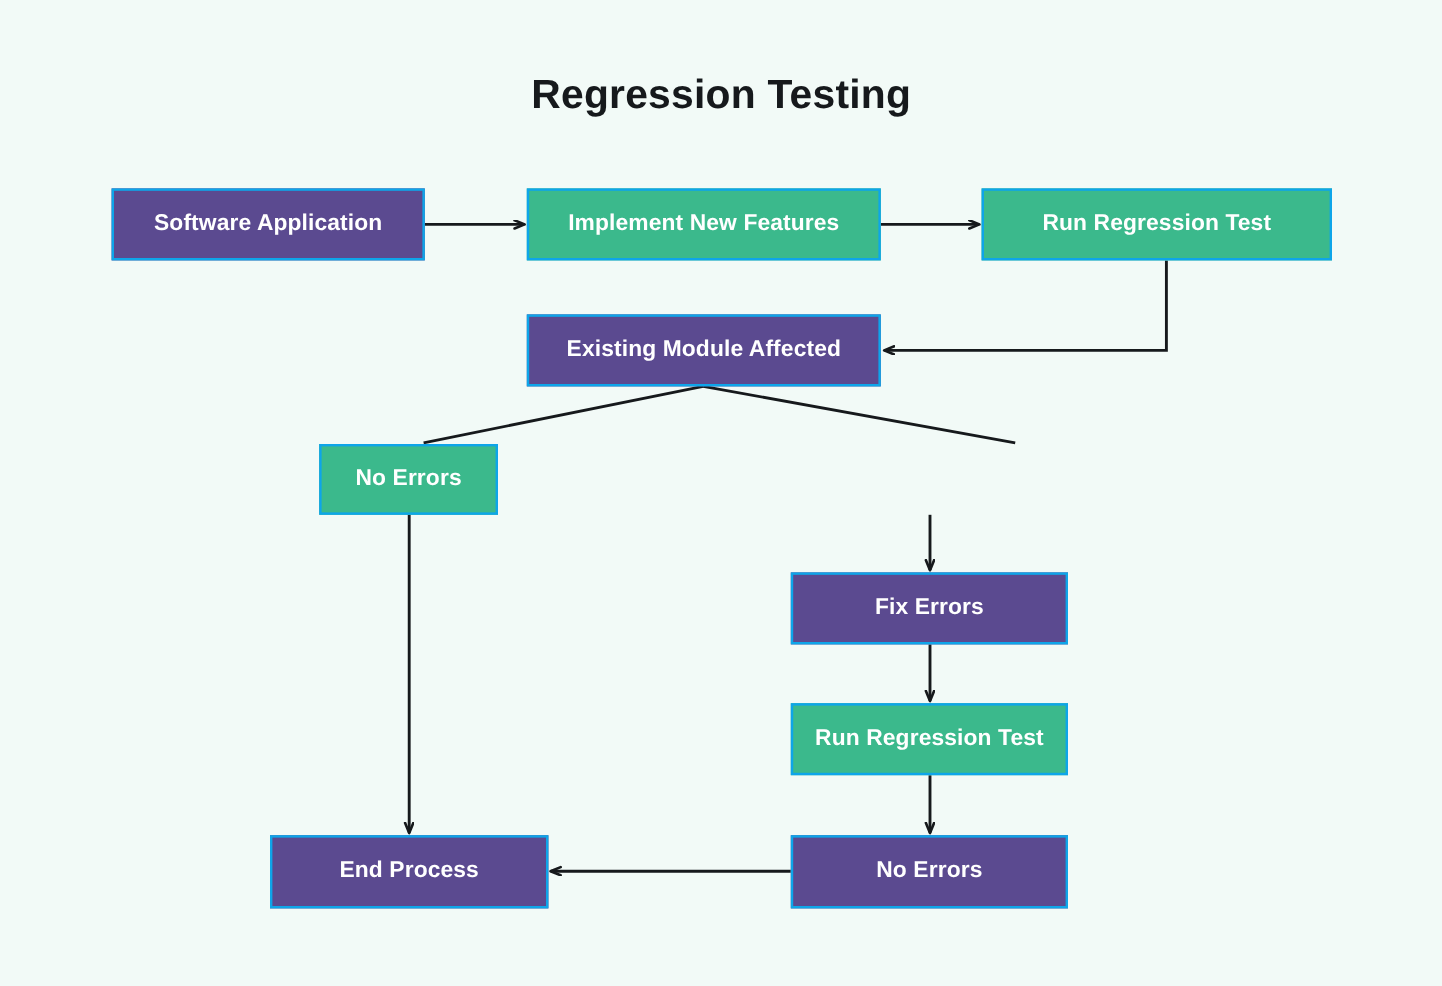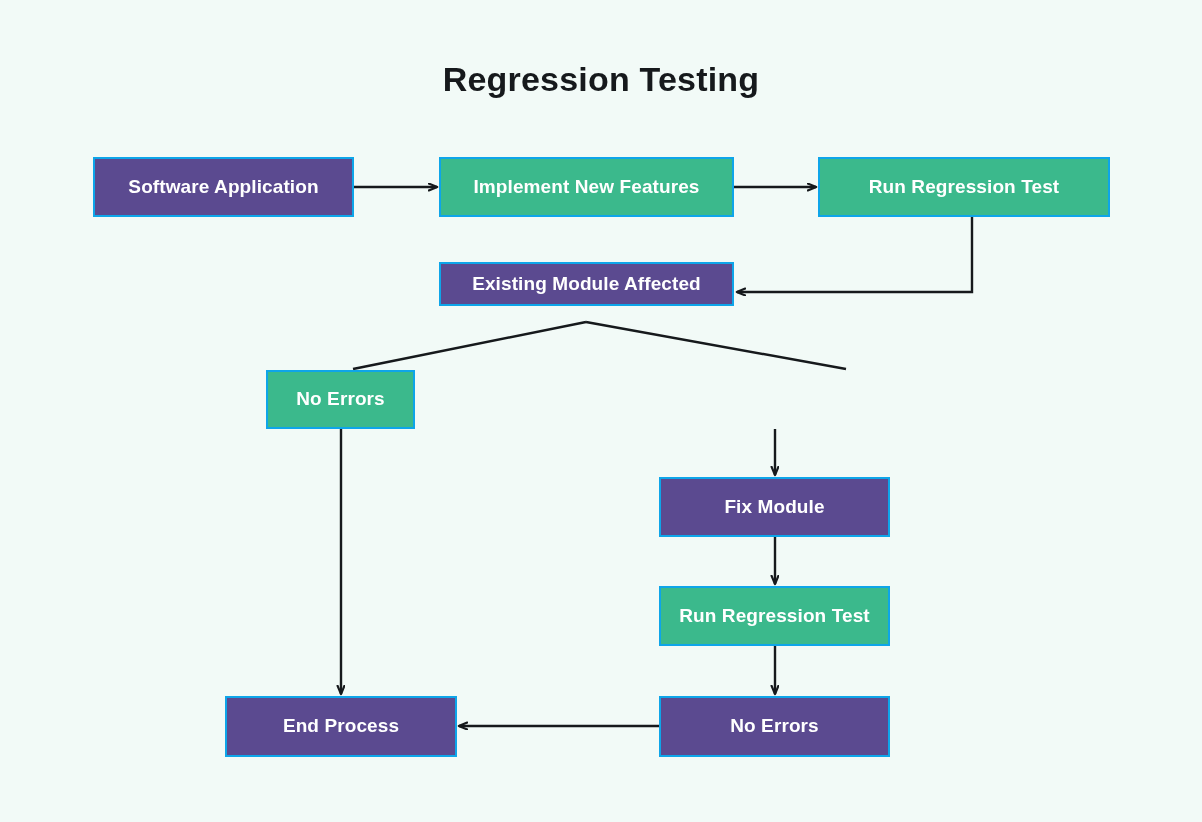--- a/index.html
+++ b/index.html
@@ -96,31 +96,31 @@
   </div>
 
   <div class="node green" style="left:439px; top:157px; width:295px; height:60px;">
     <span>Implement New Features</span>
   </div>
 
   <div class="node green" style="left:818px; top:157px; width:292px; height:60px;">
     <span>Run Regression Test</span>
   </div>
 
-  <div class="node purple" style="left:439px; top:262px; width:295px; height:44px;">
+  <div class="node purple" style="left:439px; top:262px; width:295px; height:60px;">
     <span>Existing Module Affected</span>
   </div>
 
   <div class="node green" style="left:266px; top:370px; width:149px; height:59px;">
     <span>No Errors</span>
   </div>
 
 
   <div class="node purple" style="left:659px; top:477px; width:231px; height:60px;">
-    <span>Fix Module</span>
+    <span>Fix Errors</span>
   </div>
 
   <div class="node green" style="left:659px; top:586px; width:231px; height:60px;">
     <span>Run Regression Test</span>
   </div>
 
   <div class="node purple" style="left:225px; top:696px; width:232px; height:61px;">
     <span>End Process</span>
   </div>
 

